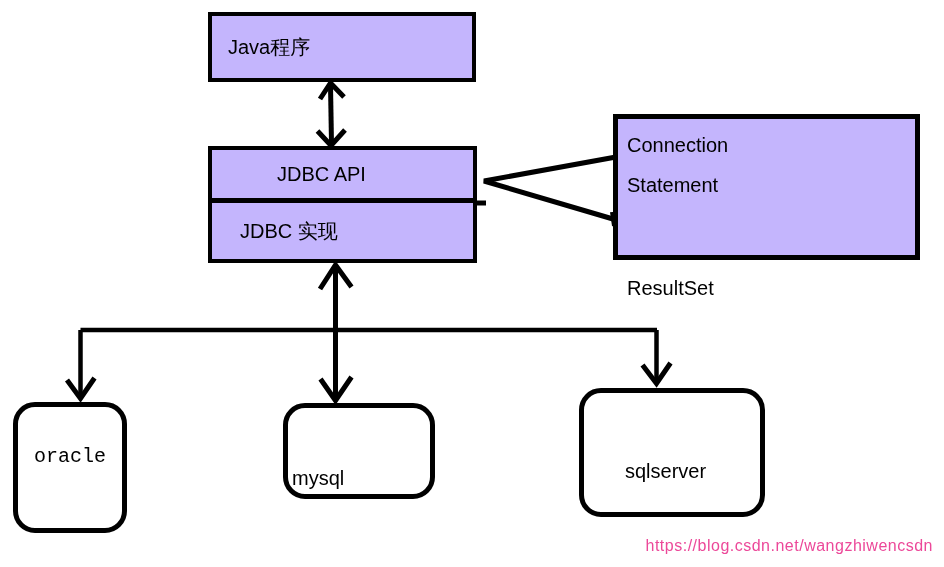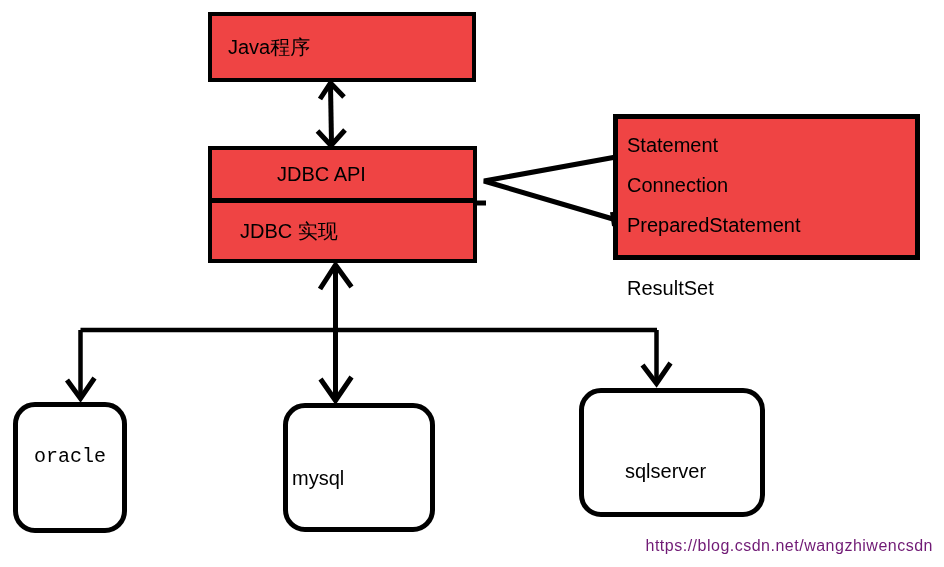--- a/index.html
+++ b/index.html
@@ -9,21 +9,21 @@
     background:#fff;
     font-family:"Liberation Sans","DejaVu Sans",sans-serif;
     color:#000;
     overflow:hidden;
   }
   .connectors{position:absolute;left:0;top:0;width:944px;height:567px;}
   .box{
     position:absolute;
     box-sizing:border-box;
     border:4px solid #000;
-    background:#ef4444;
+    background:#c4b5fd;
   }
   .java-box{left:208px;top:12px;width:268px;height:70px;display:flex;align-items:center;}
   .java-box .lbl{padding-left:16px;font-size:20px;}
   .jdbc-box{left:208px;top:146px;width:269px;height:117px;border-width:4px;}
   .jdbc-row-top{
     box-sizing:border-box;height:53px;border-bottom:5px solid #000;
     display:flex;align-items:center;padding-left:44px;
   }
   .jdbc-row-top .lbl{padding-left:21px;font-size:20px;}
   .jdbc-row-bottom{box-sizing:border-box;height:56px;display:flex;align-items:center;text-align:right;}
@@ -34,29 +34,29 @@
   }
   .conn-box .iface{font-size:20px;line-height:40px;white-space:nowrap;}
   .resultset-label{
     position:absolute;left:627px;top:277px;font-size:20px;
   }
   .db-box{
     position:absolute;box-sizing:border-box;border:5px solid #000;
     border-radius:22px;background:#fff;
   }
   .oracle-box{left:13px;top:402px;width:114px;height:131px;font-family:Liberation Mono, monospace;}
-  .mysql-box{left:283px;top:403px;width:152px;height:129px;}
+  .mysql-box{left:283px;top:403px;width:152px;height:96px;}
   .sqlserver-box{left:579px;top:388px;width:186px;height:129px;}
   .db-label{position:absolute;font-size:20px;line-height:24px;white-space:nowrap;}
   .oracle-box .db-label{left:16px;top:38px;}
   .mysql-box .db-label{left:4px;top:58px;}
   .sqlserver-box .db-label{left:41px;top:66px;}
   .watermark{
     position:absolute;right:11px;top:537px;
-    font-size:16px;color:#701a75;letter-spacing:0.5px;
+    font-size:16px;color:#ec4899;letter-spacing:0.5px;
     white-space:nowrap;
   }
 </style>
 </head>
 <body>
 
 <div class="canvas">
 
   <svg class="connectors" viewBox="0 0 944 567" fill="none" stroke="#000">
 
@@ -95,23 +95,22 @@
   <div class="box jdbc-box">
     <div class="jdbc-row-top">
       <span class="lbl">JDBC API</span>
     </div>
     <div class="jdbc-row-bottom">
       <span class="lbl">JDBC 实现</span>
     </div>
   </div>
 
   <div class="box conn-box">
+    <div class="iface">Connection</div>
     <div class="iface">Statement</div>
-    <div class="iface">Connection</div>
-    <div class="iface">PreparedStatement</div>
   </div>
 
   <div class="resultset-label">ResultSet</div>
 
   <div class="db-box oracle-box">
     <span class="db-label">oracle</span>
   </div>
   <div class="db-box mysql-box">
     <span class="db-label">mysql</span>
   </div>

